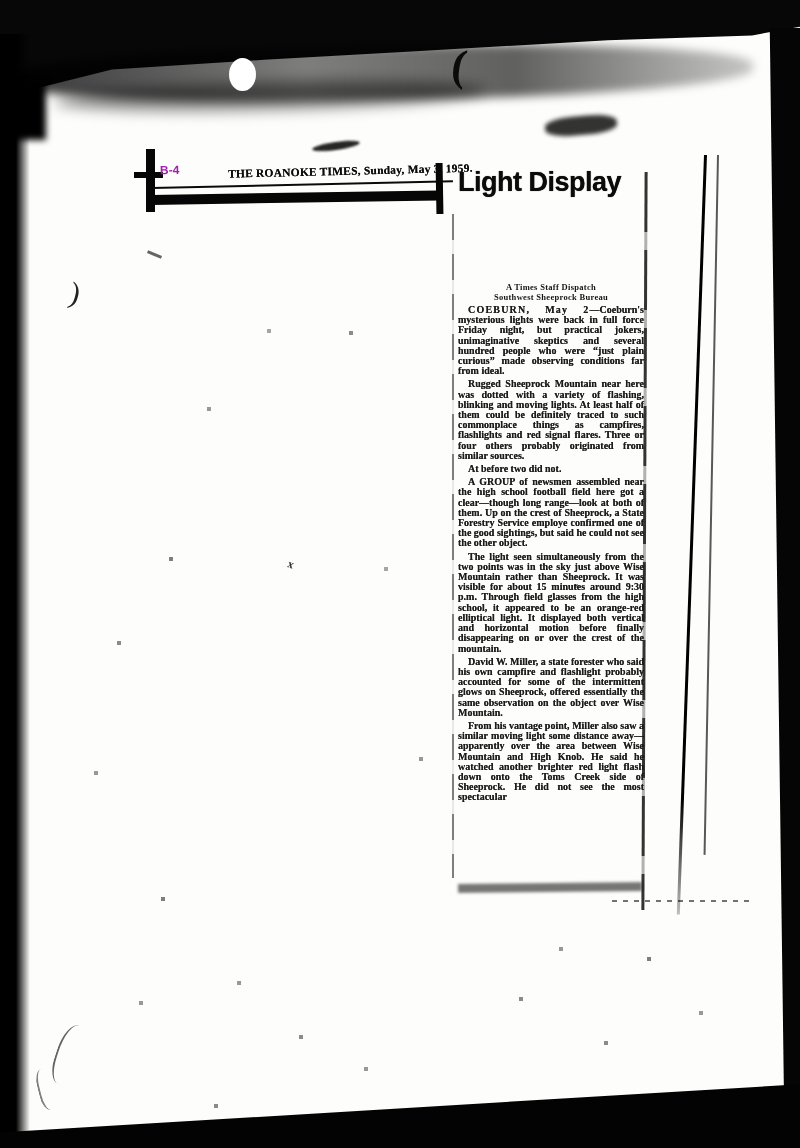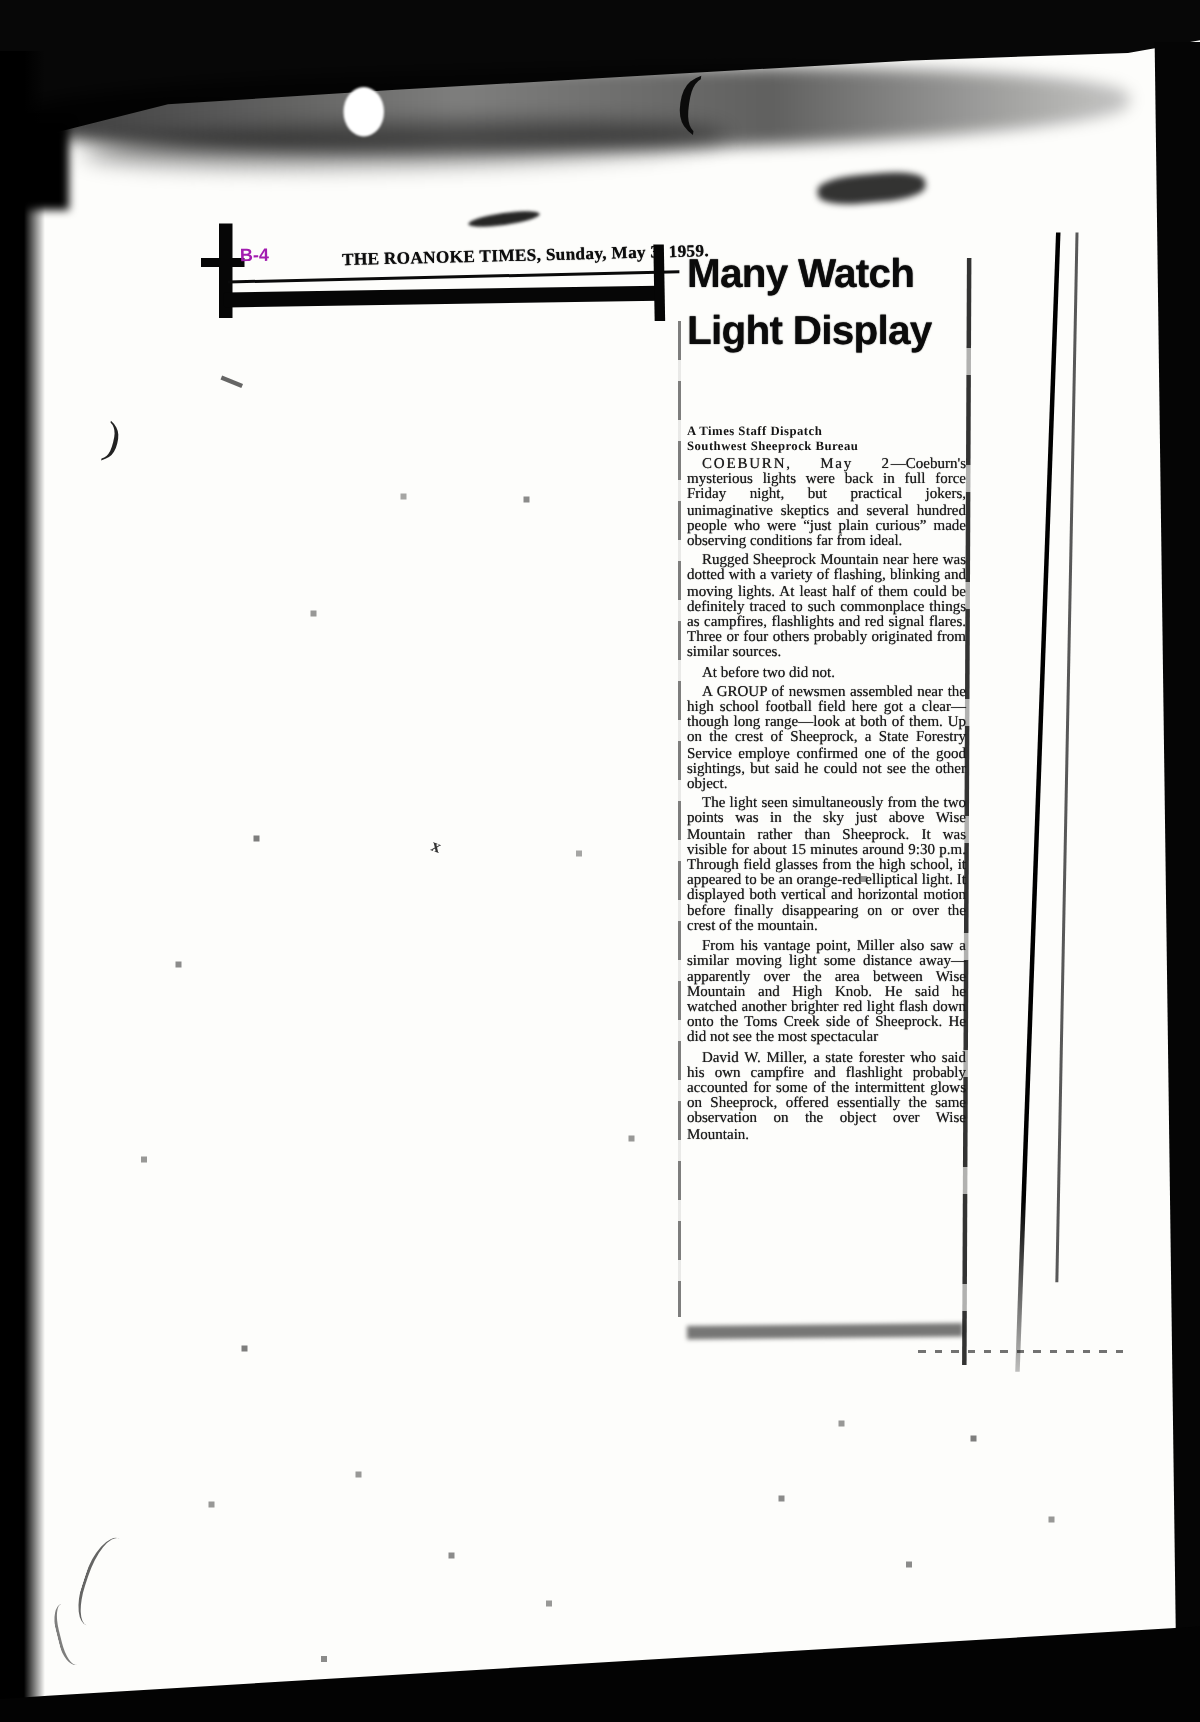--- a/index.html
+++ b/index.html
@@ -76,25 +76,25 @@
   .crease2{left:717px;top:155px;width:2px;height:700px;transform:rotate(1.1deg);
     transform-origin:top center;background:rgba(0,0,0,.65);}
   .dotted-line{left:612px;top:900px;width:138px;height:2px;
     background:repeating-linear-gradient(90deg,rgba(0,0,0,.55) 0 5px,transparent 5px 11px);}
   .bottom-smudge{left:458px;top:883px;width:184px;height:9px;background:rgba(8,8,8,.55);
     filter:blur(1.5px);transform:rotate(-.6deg);}
 
   .headline{position:absolute;left:458px;top:163px;width:188px;
     font-family:"Liberation Sans",sans-serif;font-weight:bold;font-size:27px;line-height:38px;
     letter-spacing:-.5px;color:#0b0b0b;text-shadow:0 0 .8px rgba(0,0,0,.9);}
-  .byline{position:absolute;left:458px;top:282px;width:186px;text-align:left;
+  .byline{position:absolute;left:458px;top:282px;width:186px;text-align:center;
     font-family:"Liberation Serif",serif;font-size:8.5px;font-weight:bold;line-height:10px;
     color:#151515;letter-spacing:.3px;}
   .body-col{position:absolute;left:458px;top:305px;width:186px;
-    font-family:"Liberation Serif",serif;font-size:10px;line-height:10.2px;font-weight:normal;
+    font-family:"Liberation Serif",serif;font-size:10px;line-height:10.2px;font-weight:bold;
     color:#1c1c1c;text-align:justify;text-shadow:0 0 .5px rgba(0,0,0,.75);}
   .body-col p{margin:0 0 3px 0;text-indent:10px;}
   .dateline{letter-spacing:1.2px;}
 </style>
 </head>
 <body>
 
 <div class="page">
 
   <div class="artifact top-band"></div>
@@ -124,32 +124,31 @@
   <div class="artifact corner-v"></div>
 
   <div class="artifact col-border-left"></div>
   <div class="artifact col-border-right"></div>
   <div class="artifact crease1"></div>
   <div class="artifact crease2"></div>
   <div class="artifact dotted-line"></div>
   <div class="artifact bottom-smudge"></div>
 
   <div class="headline">
-    <div>Many Watch</div>
     <div>Light Display</div>
   </div>
 
   <div class="byline">
     <div>A Times Staff Dispatch</div>
     <div>Southwest Sheeprock Bureau</div>
   </div>
 
   <div class="body-col">
     <p><span class="dateline">COEBURN, May 2</span><span>—Coeburn's mysterious lights were back in full force Friday night, but practical jokers, unimaginative skeptics and several hundred people who were “just plain curious” made observing conditions far from ideal.</span></p>
     <p>Rugged Sheeprock Mountain near here was dotted with a variety of flashing, blinking and moving lights. At least half of them could be definitely traced to such commonplace things as campfires, flashlights and red signal flares. Three or four others probably originated from similar sources.</p>
     <p>At before two did not.</p>
     <p>A GROUP of newsmen assembled near the high school football field here got a clear—though long range—look at both of them. Up on the crest of Sheeprock, a State Forestry Service employe confirmed one of the good sightings, but said he could not see the other object.</p>
     <p>The light seen simultaneously from the two points was in the sky just above Wise Mountain rather than Sheeprock. It was visible for about 15 minutes around 9:30 p.m. Through field glasses from the high school, it appeared to be an orange-red elliptical light. It displayed both vertical and horizontal motion before finally disappearing on or over the crest of the mountain.</p>
+    <p>David W. Miller, a state forester who said his own campfire and flashlight probably accounted for some of the intermittent glows on Sheeprock, offered essentially the same observation on the object over Wise Mountain.</p>
     <p>From his vantage point, Miller also saw a similar moving light some distance away—apparently over the area between Wise Mountain and High Knob. He said he watched another brighter red light flash down onto the Toms Creek side of Sheeprock. He did not see the most spectacular</p>
-    <p>David W. Miller, a state forester who said his own campfire and flashlight probably accounted for some of the intermittent glows on Sheeprock, offered essentially the same observation on the object over Wise Mountain.</p>
   </div>
 
 </div>
 
 </body></html>

